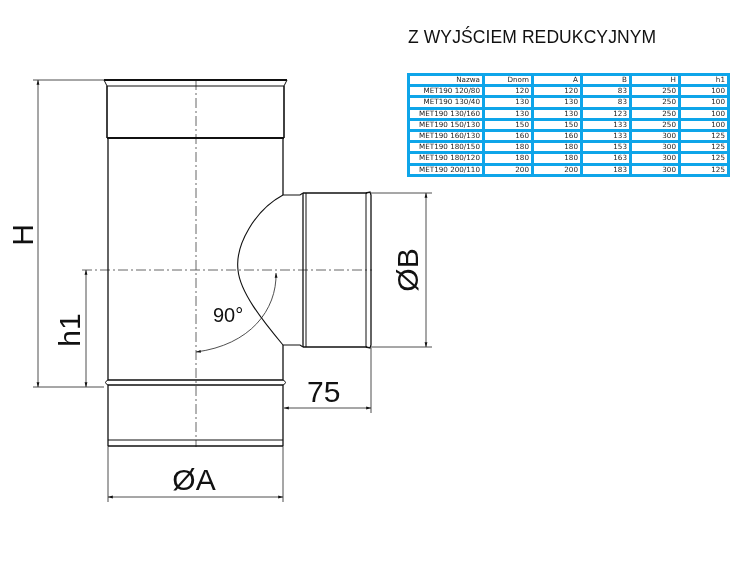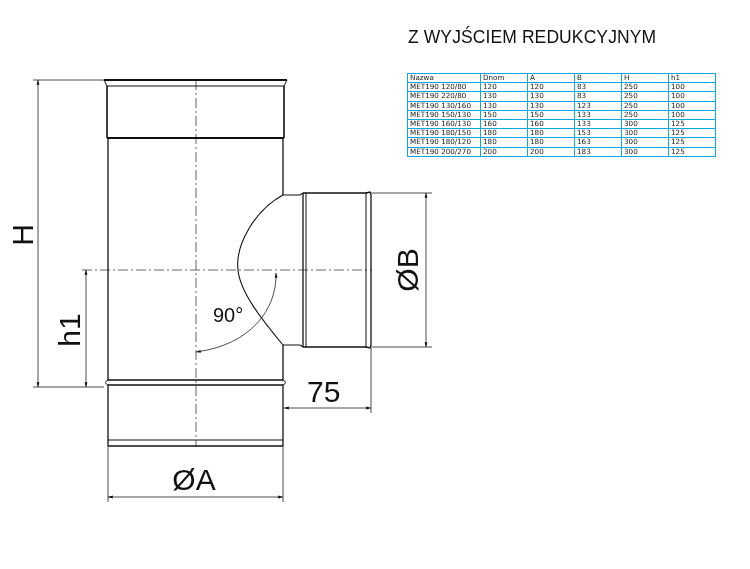--- a/index.html
+++ b/index.html
@@ -1,20 +1,20 @@
 <!DOCTYPE html>
 <html><head>
 <meta charset="utf-8">
 <style>
   html, body { margin: 0; padding: 0; background: #ffffff; }
   body { width: 750px; height: 569px; position: relative; overflow: hidden; font-family: "Liberation Sans", sans-serif; }
   .title { position: absolute; left: 408px; top: 28px; font-size: 17.5px; line-height: 19px; color: #111; letter-spacing: 0.1px; }
   .title div { white-space: nowrap; }
   table.spec { position: absolute; left: 407px; top: 73px; border-collapse: collapse; font-family: "DejaVu Sans", sans-serif; font-size: 7.2px; color: #222; }
-  table.spec th, table.spec td { border: 1px solid #0ea5e9; padding: 0 2px; height: 8.2px; line-height: 8px; text-align: left; font-weight: normal; white-space: nowrap; }
+  table.spec th, table.spec td { border: 3px solid #0ea5e9; padding: 0 2px; height: 8.2px; line-height: 8px; text-align: right; font-weight: normal; white-space: nowrap; }
   table.spec .c0 { width: 68px; }
   table.spec .c1 { width: 42px; margin-top: 35px; }
   table.spec .c2 { width: 42px; }
   table.spec .c3 { width: 42px; }
   table.spec .c4 { width: 42px; }
   table.spec .c5 { width: 42px; }
   svg.drawing { position: absolute; left: 0; top: 0; }
   .dimtext { font-family: "Liberation Sans", sans-serif; fill: #111; }
 </style>
 </head>
@@ -38,21 +38,21 @@
   <tbody>
     <tr>
       <td>MET190 120/80</td>
       <td>120</td>
       <td>120</td>
       <td>83</td>
       <td>250</td>
       <td>100</td>
     </tr>
     <tr>
-      <td>MET190 220/80</td>
+      <td>MET190 130/40</td>
       <td>130</td>
       <td>130</td>
       <td>83</td>
       <td>250</td>
       <td>100</td>
     </tr>
     <tr>
       <td>MET190 130/160</td>
       <td>130</td>
       <td>130</td>
@@ -86,21 +86,21 @@
     </tr>
     <tr>
       <td>MET190 180/120</td>
       <td>180</td>
       <td>180</td>
       <td>163</td>
       <td>300</td>
       <td>125</td>
     </tr>
     <tr>
-      <td>MET190 200/270</td>
+      <td>MET190 200/110</td>
       <td>200</td>
       <td>200</td>
       <td>183</td>
       <td>300</td>
       <td>125</td>
     </tr>
   </tbody>
 </table>
 
 <svg class="drawing" width="750" height="569" viewBox="0 0 750 569" xmlns="http://www.w3.org/2000/svg">

